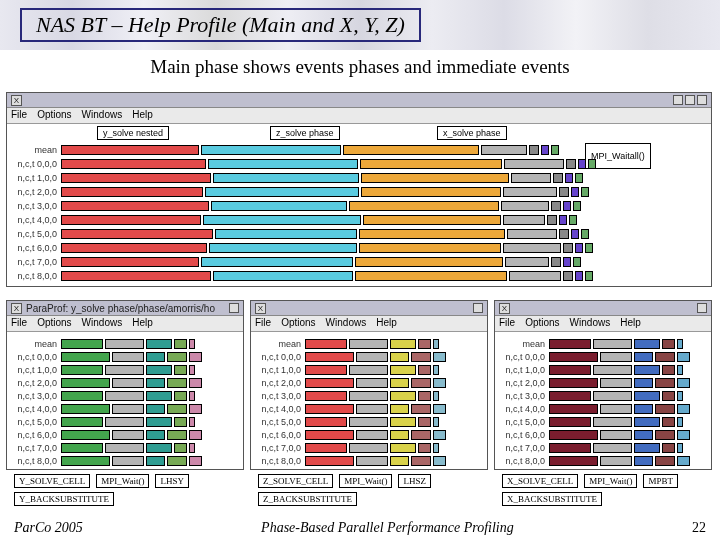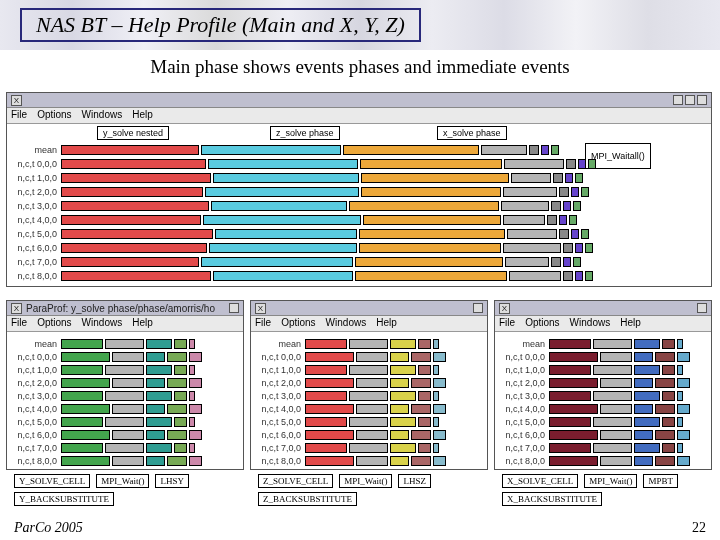--- a/index.html
+++ b/index.html
@@ -571,14 +571,15 @@
     <div class="box">MPBT</div>
   </div>
   <div class="legend" style="left:496px; top:402px;">
     <div class="box">X_BACKSUBSTITUTE</div>
   </div>
 
 </div>
 
 <div class="footer">
   <span>ParCo 2005</span>
+  <span class="mid">Phase-Based Parallel Performance Profiling</span>
   <span class="pg">22</span>
 </div>
 
 </body></html>

